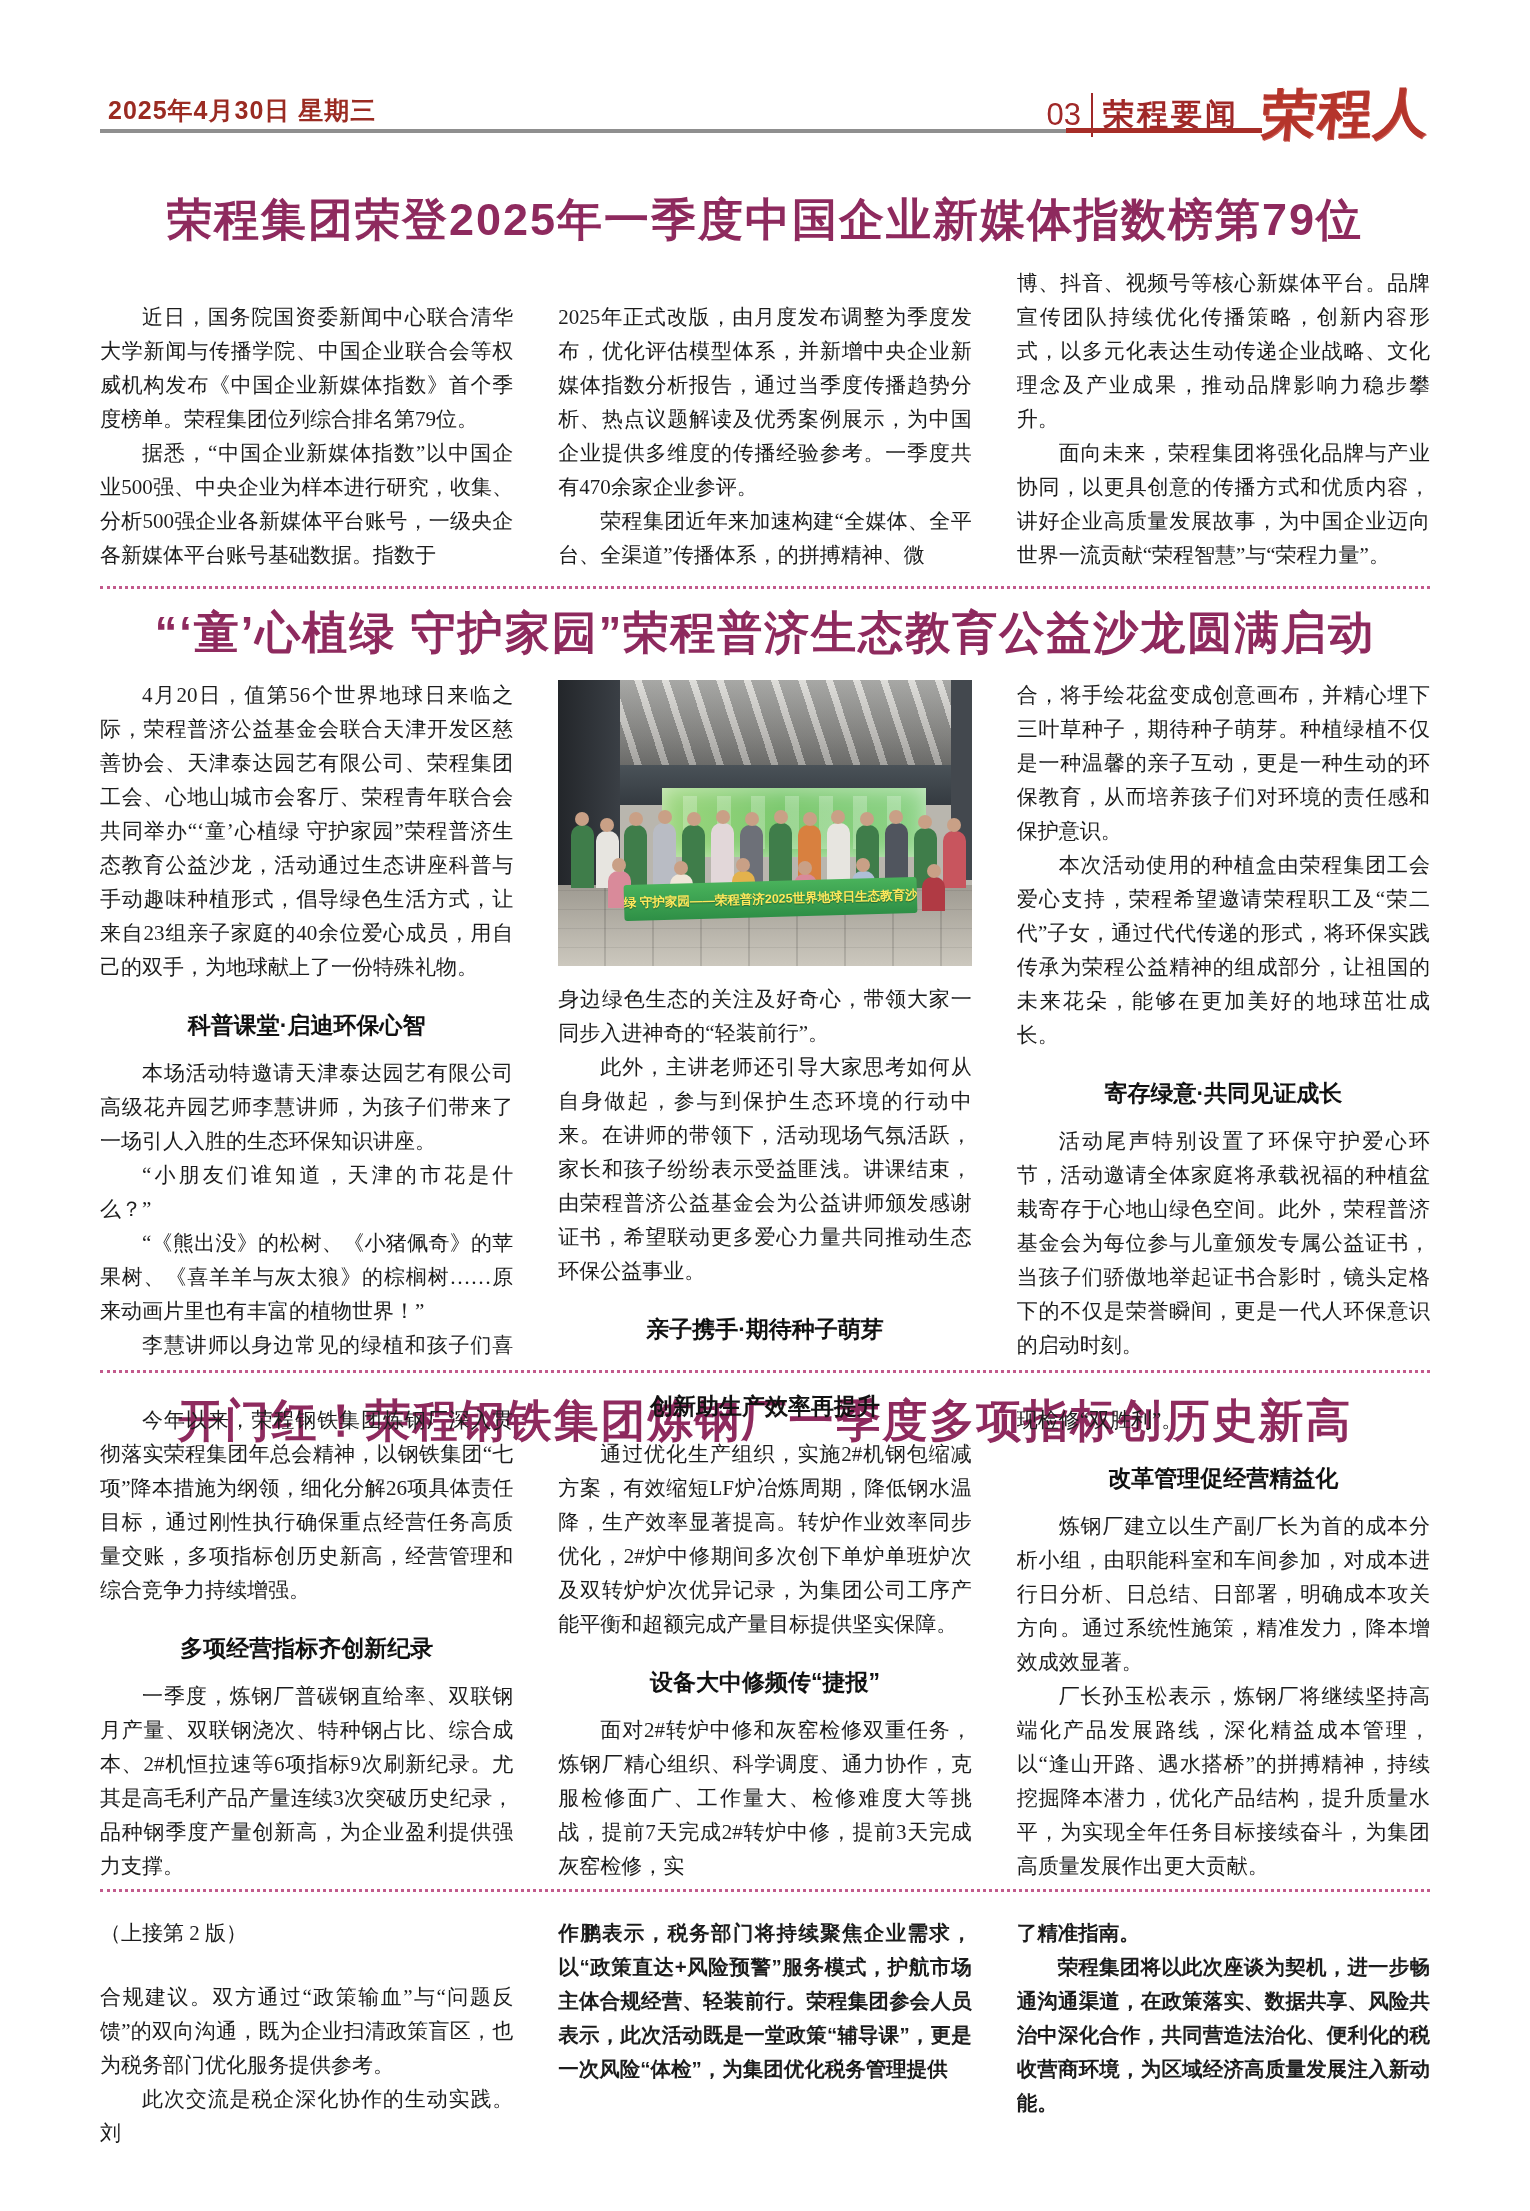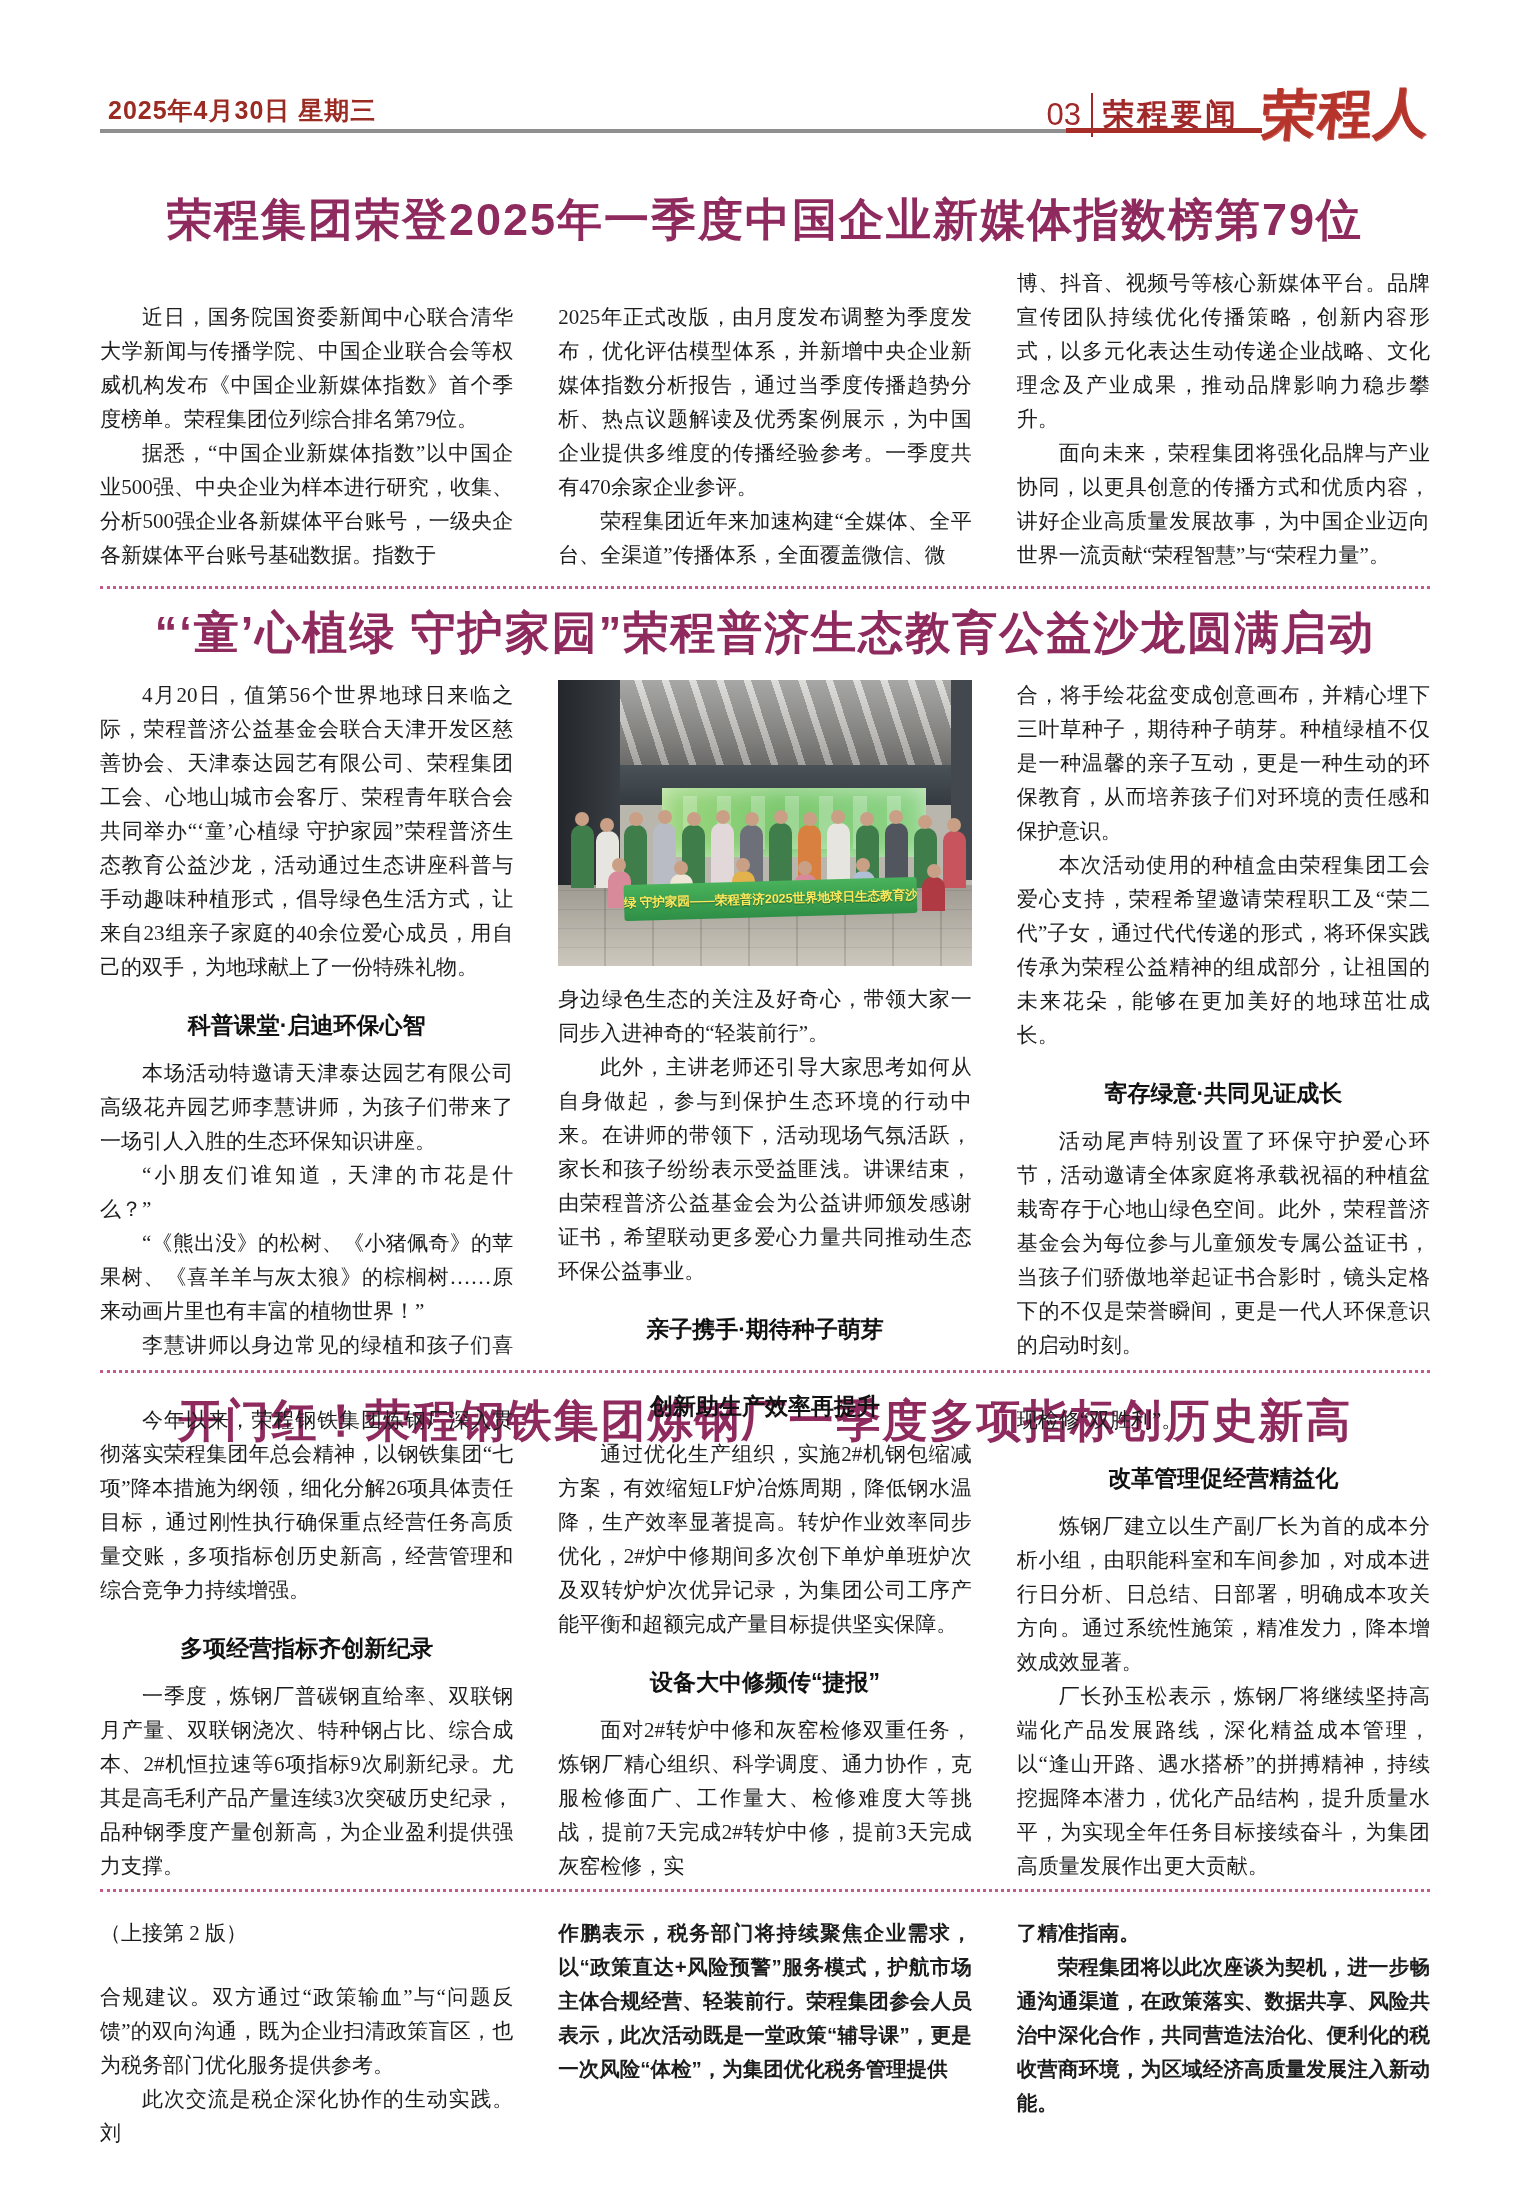--- a/index.html
+++ b/index.html
@@ -113,21 +113,21 @@
 
   <section class="article">
     <h1 class="a-title art1-title">荣程集团荣登2025年一季度中国企业新媒体指数榜第79位</h1>
     <div class="cols cols-a1">
       <div class="col">
           <p class="blk-p">近日，国务院国资委新闻中心联合清华大学新闻与传播学院、中国企业联合会等权威机构发布《中国企业新媒体指数》首个季度榜单。荣程集团位列综合排名第79位。</p>
           <p class="blk-p">据悉，“中国企业新媒体指数”以中国企业500强、中央企业为样本进行研究，收集、分析500强企业各新媒体平台账号，一级央企各新媒体平台账号基础数据。指数于</p>
         </div>
       <div class="col">
           <p class="blk-cont">2025年正式改版，由月度发布调整为季度发布，优化评估模型体系，并新增中央企业新媒体指数分析报告，通过当季度传播趋势分析、热点议题解读及优秀案例展示，为中国企业提供多维度的传播经验参考。一季度共有470余家企业参评。</p>
-          <p class="blk-p">荣程集团近年来加速构建“全媒体、全平台、全渠道”传播体系，全面覆盖微信、微</p>
+          <p class="blk-p">荣程集团近年来加速构建“全媒体、全平台、全渠道”传播体系，的拼搏精神、微</p>
         </div>
       <div class="col">
           <p class="blk-cont">博、抖音、视频号等核心新媒体平台。品牌宣传团队持续优化传播策略，创新内容形式，以多元化表达生动传递企业战略、文化理念及产业成果，推动品牌影响力稳步攀升。</p>
           <p class="blk-p">面向未来，荣程集团将强化品牌与产业协同，以更具创意的传播方式和优质内容，讲好企业高质量发展故事，为中国企业迈向世界一流贡献“荣程智慧”与“荣程力量”。</p>
         </div>
     </div>
   </section>
 
   <div class="sep sep1"></div>
 

